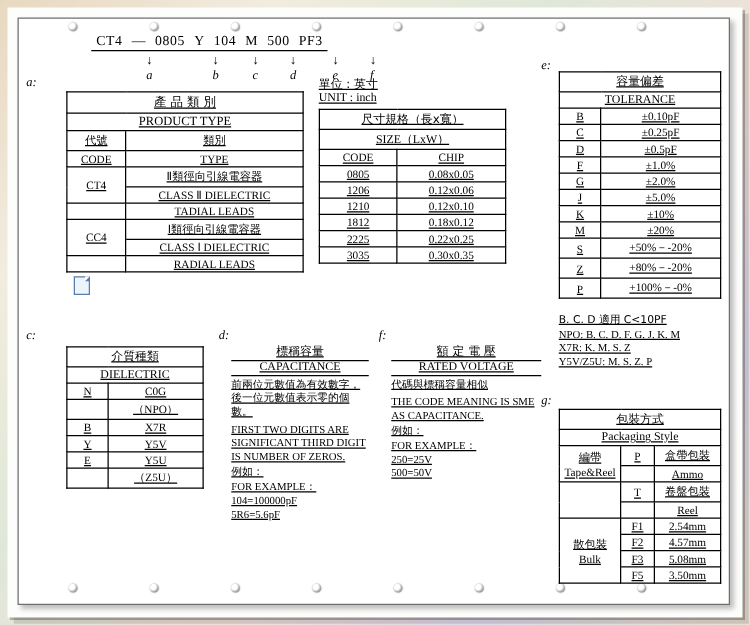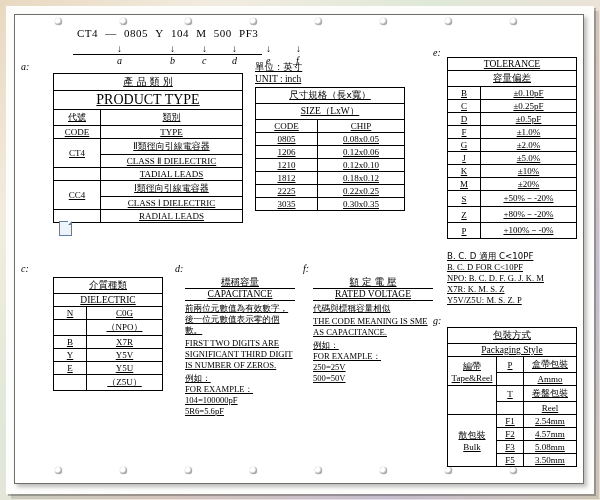--- a/index.html
+++ b/index.html
@@ -34,21 +34,21 @@
     box-shadow:0 0 1px rgba(0,0,0,.5);
   }
   .sheet{position:absolute;left:0;top:0;right:0;bottom:0;padding:8px 10px;box-sizing:border-box;}
 
   
   .codeline{
     position:relative;height:34px;margin-left:48px;
   }
   .codeline .codes{
     font-size:11px;letter-spacing:.5px;white-space:nowrap;
-    border-bottom:1px solid #000;display:inline-block;padding:0 2px 15px 2px;
+    border-bottom:1px solid #000;display:inline-block;padding:0 2px 1px 2px;
   }
   .codeline .codes b{font-weight:normal;padding:0 2px;}
   .arrows{
     position:relative;height:12px;font-size:10px;margin-left:48px;
   }
   .arrows span{position:absolute;top:0;}
   .letters{
     position:relative;height:13px;font-size:10px;margin-left:48px;font-style:italic;
   }
   .letters span{position:absolute;top:0;}
@@ -127,21 +127,21 @@
       </div>
 
       <div class="lbl" style="left:6px;top:46px">a:</div>
       <div class="blk" style="left:38px;top:58px;width:190px">
         <table style="width:190px">
           <tbody>
               <tr>
                 <td colspan="2" class="cn" style="font-size:10px">產 品 類 別</td>
               </tr>
           <tr>
-                <td colspan="2" style="font-size:14px">PRODUCT TYPE</td>
+                <td colspan="2" style="font-size:10px">PRODUCT TYPE</td>
               </tr>
           <tr>
             <td class="cn" style="width:40px">代號</td>
             <td class="cn">類別</td>
           </tr>
           <tr>
             <td>CODE</td>
             <td>TYPE</td>
           </tr>
           <tr>
@@ -212,24 +212,24 @@
               </tr>
         </tbody>
           </table>
       </div>
 
       <div class="lbl" style="left:418px;top:32px">e:</div>
       <div class="blk" style="left:432px;top:42px;width:130px">
         <table style="width:130px">
           <tbody>
               <tr>
+                <td colspan="2" class="cn" style="font-size:9.5px">容量偏差</td>
+              </tr>
+          <tr>
                 <td colspan="2" style="font-size:9.5px">TOLERANCE</td>
-              </tr>
-          <tr>
-                <td colspan="2" class="cn" style="font-size:9.5px">容量偏差</td>
               </tr>
           <tr>
                 <td style="width:26px">B</td>
                 <td>±0.10pF</td>
               </tr>
           <tr>
                 <td>C</td>
                 <td>±0.25pF</td>
               </tr>
           <tr>
@@ -265,21 +265,20 @@
                 <td>+80%－-20%</td>
               </tr>
           <tr>
                 <td>P</td>
                 <td>+100%－-0%</td>
               </tr>
         </tbody>
           </table>
         <div class="txt" style="margin-top:12px">
           <div class="cn">B. C. D 適用 C&lt;10PF</div>
-          <div>B. C. D FOR C&lt;10PF</div>
           <div>NPO: B. C. D. F. G. J. K. M</div>
           <div>X7R: K. M. S. Z</div>
           <div>Y5V/Z5U: M. S. Z. P</div>
         </div>
       </div>
 
       <div class="lbl" style="left:6px;top:248px">c:</div>
       <div class="blk" style="left:38px;top:262px;width:110px">
         <table style="width:110px">
           <tbody>

